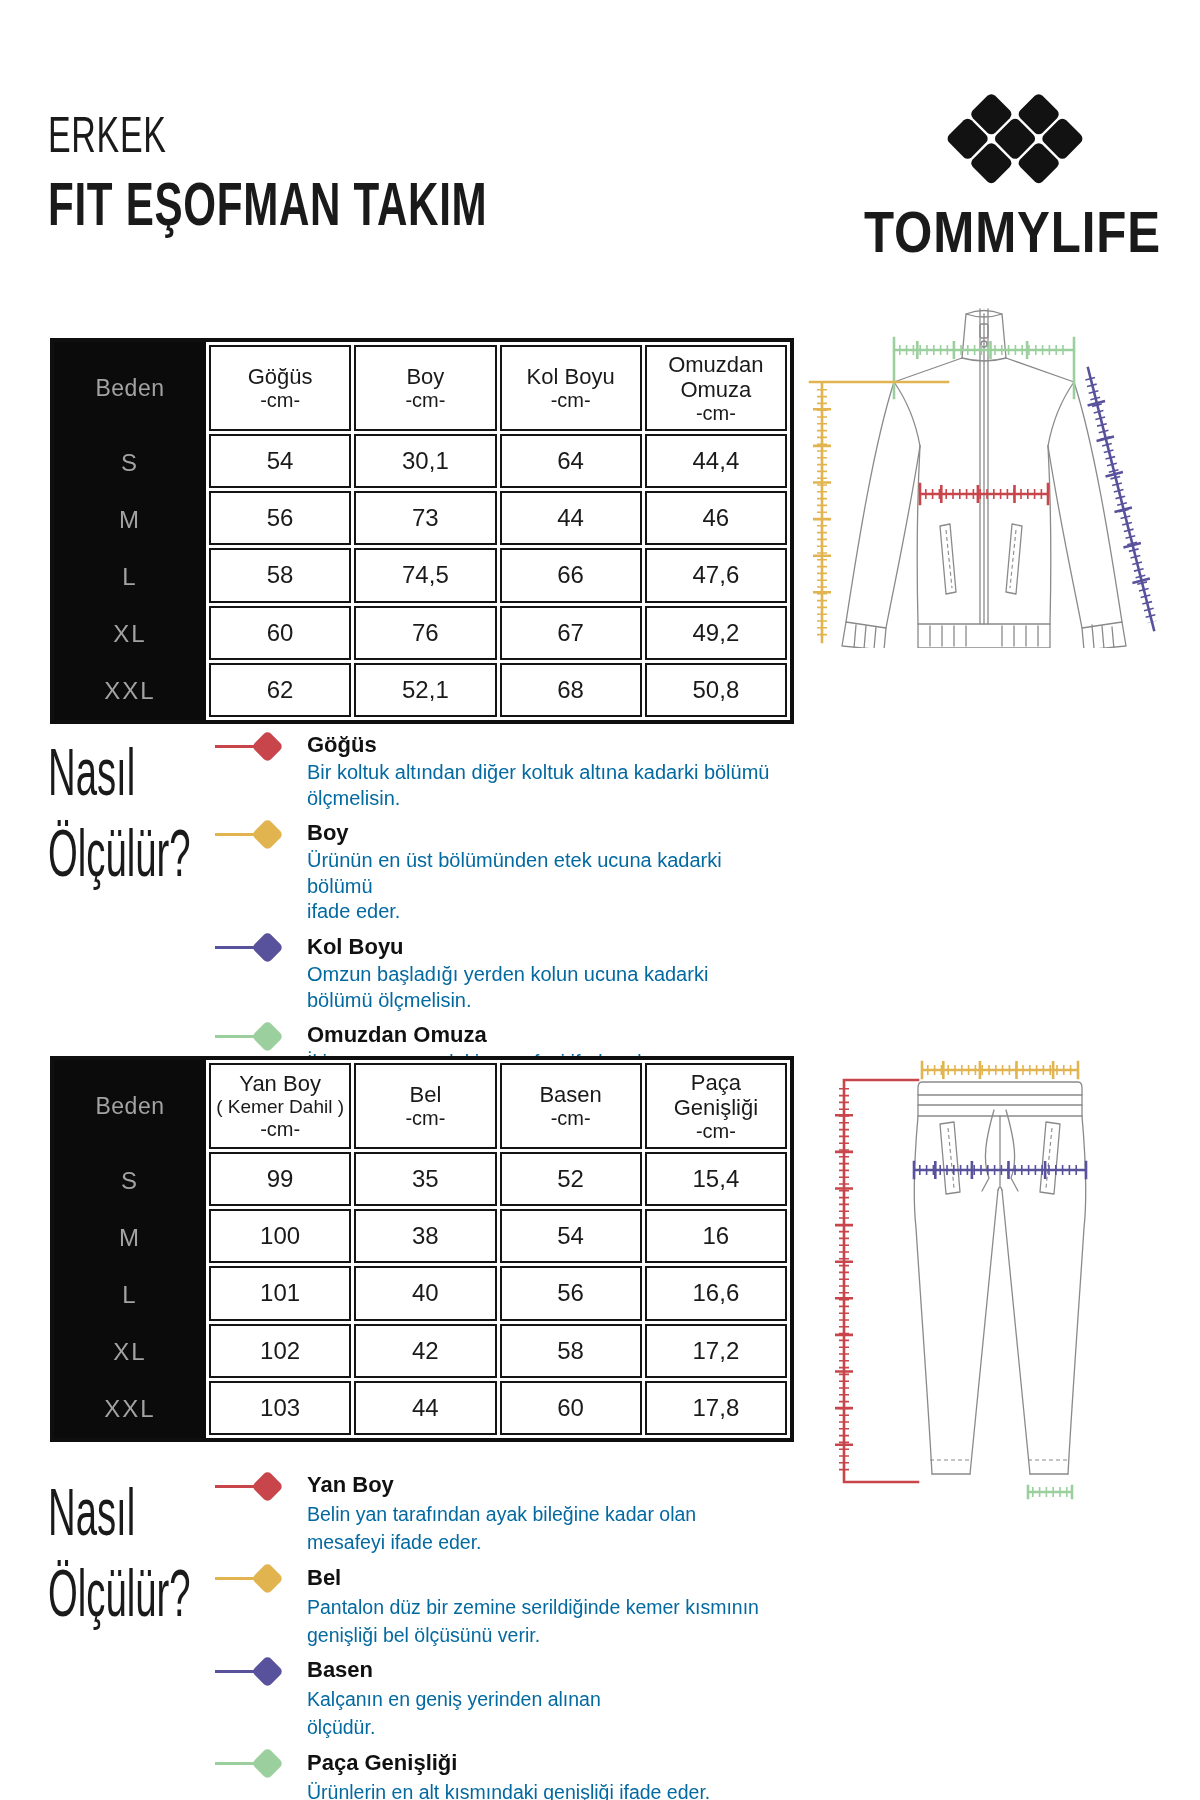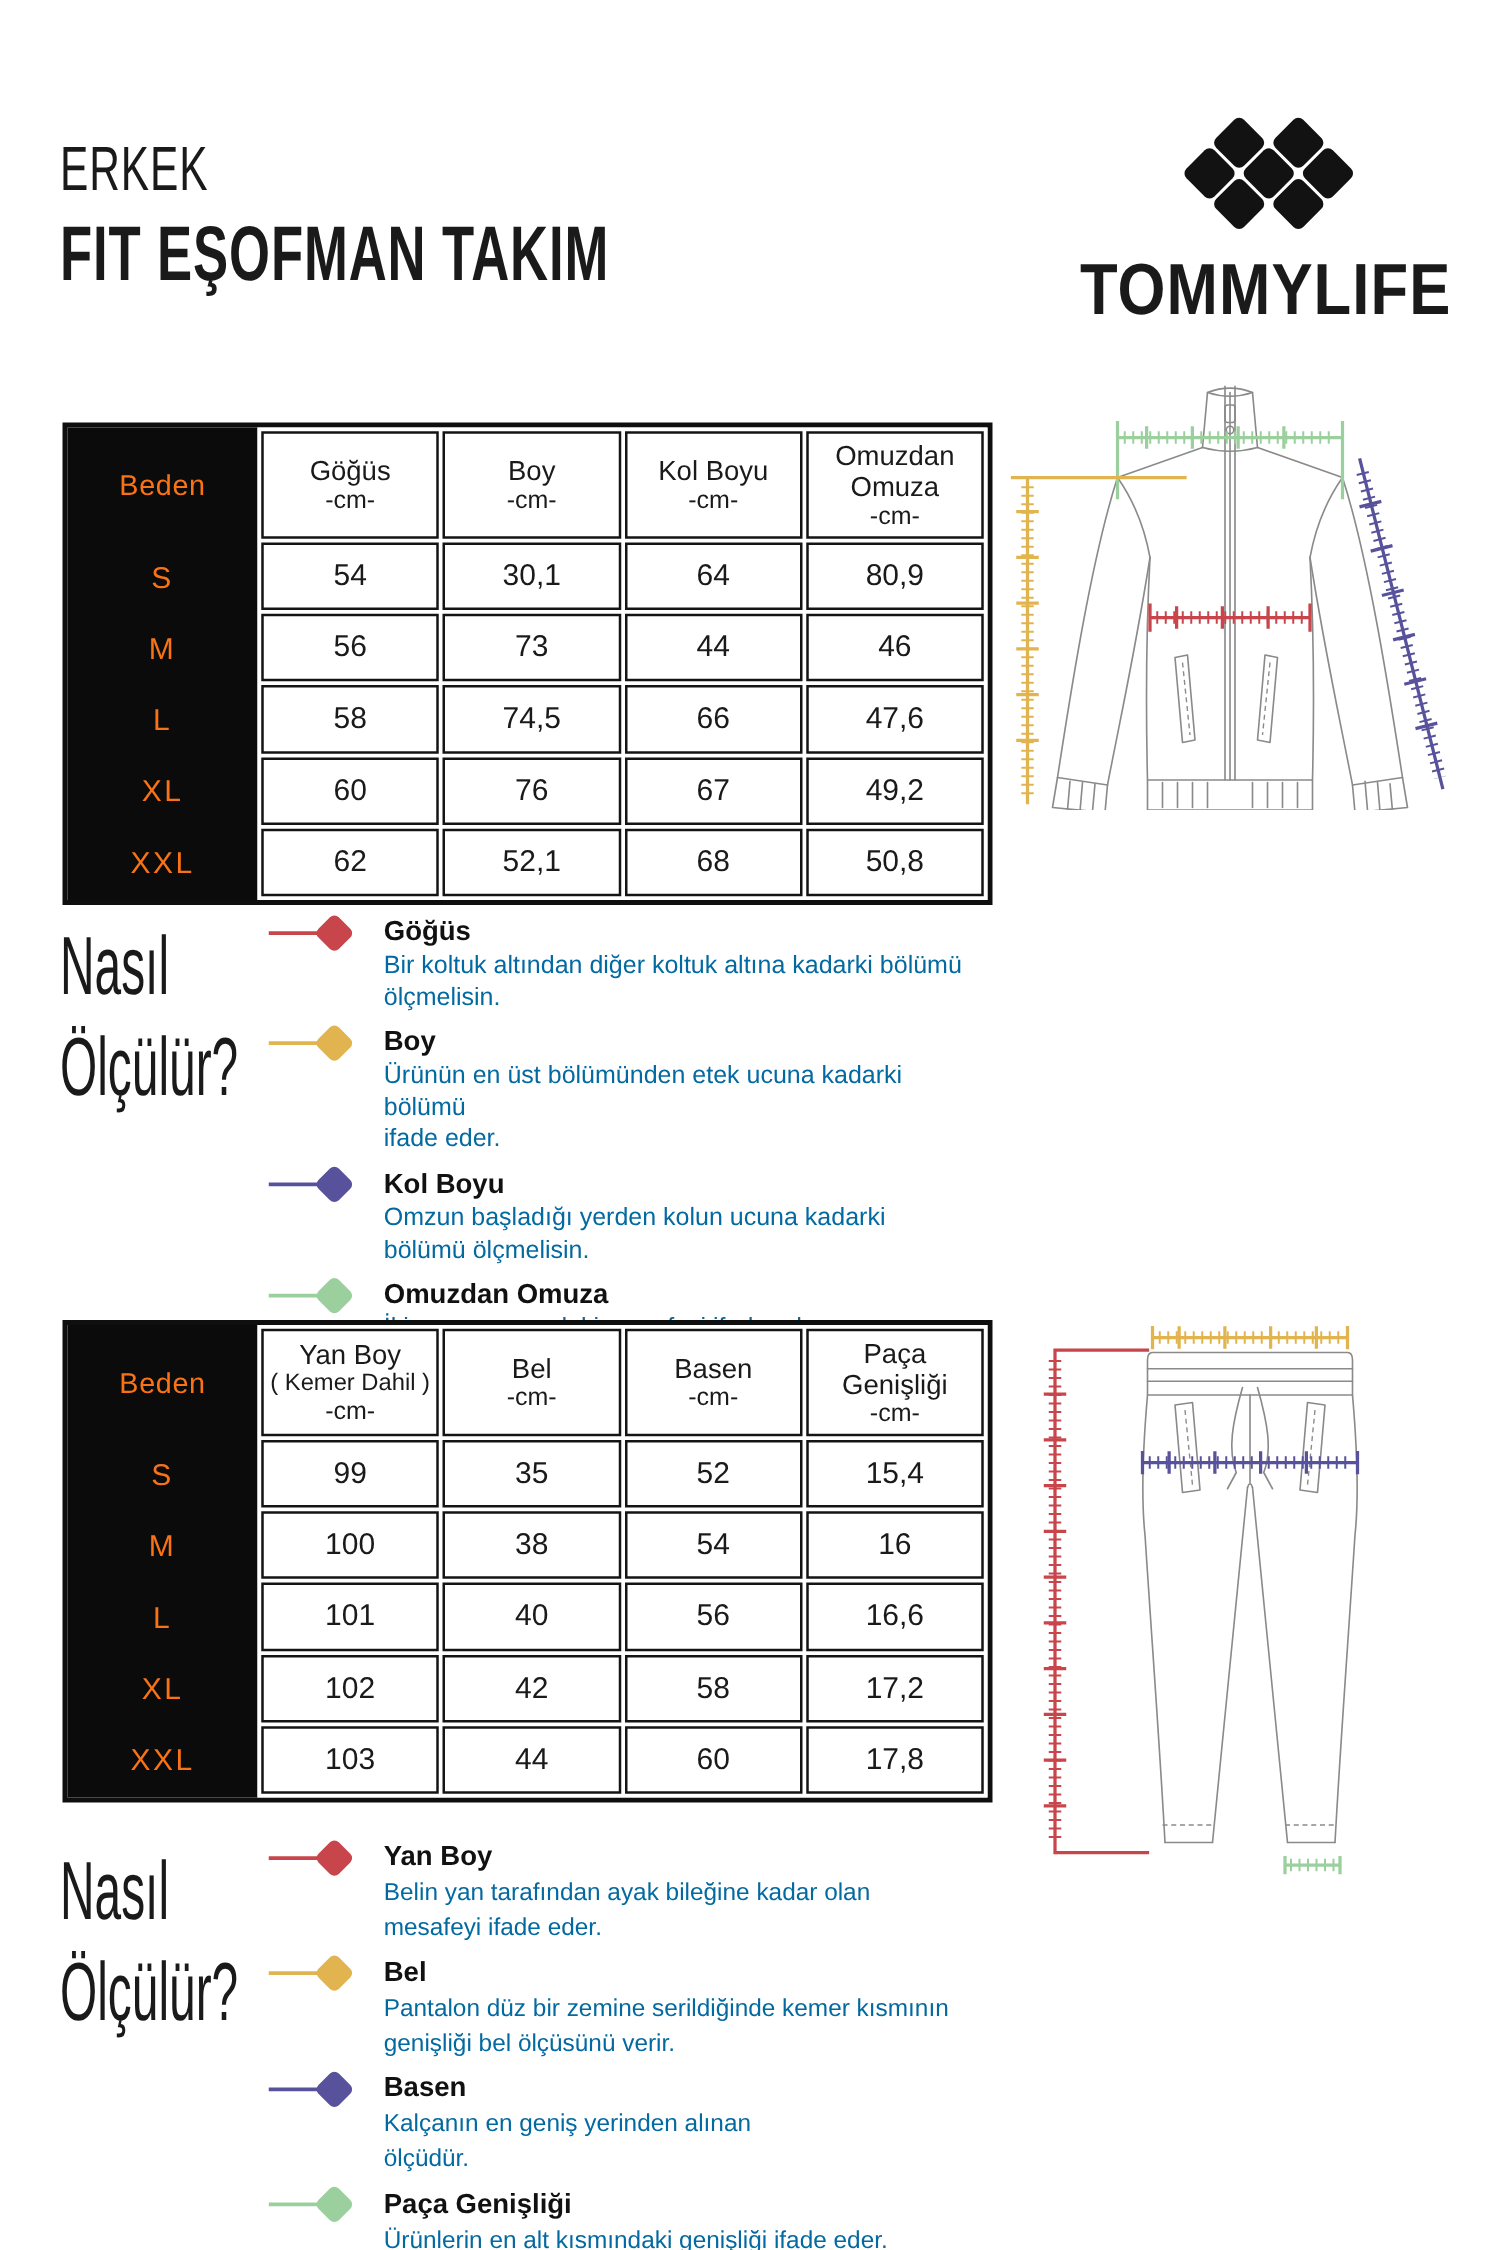--- a/index.html
+++ b/index.html
@@ -16,21 +16,21 @@
   .title-1{position:absolute;left:48px;top:106px;font-size:50px;font-weight:400;letter-spacing:1px;transform:scaleX(.68)}
   .title-2{position:absolute;left:48px;top:168px;font-size:62px;font-weight:700;letter-spacing:1px;transform:scaleX(.68)}
   .logo-mark{position:absolute;left:940px;top:88px;width:150px;height:103px}
   .logo-mark rect{fill:#121212}
   .brand-name{position:absolute;left:864px;top:198px;font-size:58px;font-weight:700;letter-spacing:1px;transform:scaleX(.85)}
 
   
   .size-table{position:absolute;width:744px;height:386px;border:4px solid #0f0f0f;background:#fff;display:flex}
   #jacket-table{left:50px;top:338px}
   #pants-table{left:50px;top:1056px}
-  .size-col{width:152px;background:#0b0b0b;color:#f97316;display:grid;grid-template-rows:92px repeat(5,1fr)}
+  .size-col{width:152px;background:#0b0b0b;color:#a3a3a3;display:grid;grid-template-rows:92px repeat(5,1fr)}
   .size-col>div{display:flex;align-items:center;justify-content:center}
   .sch{font-size:23px;letter-spacing:.5px}
   .scv{font-size:24px;letter-spacing:2px}
   .grid{flex:1;display:grid;grid-template-columns:repeat(4,1fr);grid-template-rows:86px repeat(5,1fr);gap:3px;padding:3px;background:#fff}
   .grid>div{border:2px solid #141414;display:flex;flex-direction:column;align-items:center;justify-content:center;background:#fff}
   .hc .hl{font-size:22px;line-height:1.14;text-align:center;white-space:pre-line}
   .hc .hs{font-size:19px;line-height:1.14}
   .hc .hu{font-size:20px;line-height:1.14}
   .vc{font-size:24px}
 
@@ -104,21 +104,21 @@
         </div>
       <div class="hc">
           <span class="hl">Omuzdan
 Omuza</span>
           <span class="hu">-cm-</span>
         </div>
 
       <div class="vc">54</div>
       <div class="vc">30,1</div>
       <div class="vc">64</div>
-      <div class="vc">80,9</div>
+      <div class="vc">44,4</div>
 
       <div class="vc">56</div>
       <div class="vc">73</div>
       <div class="vc">44</div>
       <div class="vc">46</div>
 
       <div class="vc">58</div>
       <div class="vc">74,5</div>
       <div class="vc">66</div>
       <div class="vc">47,6</div>

